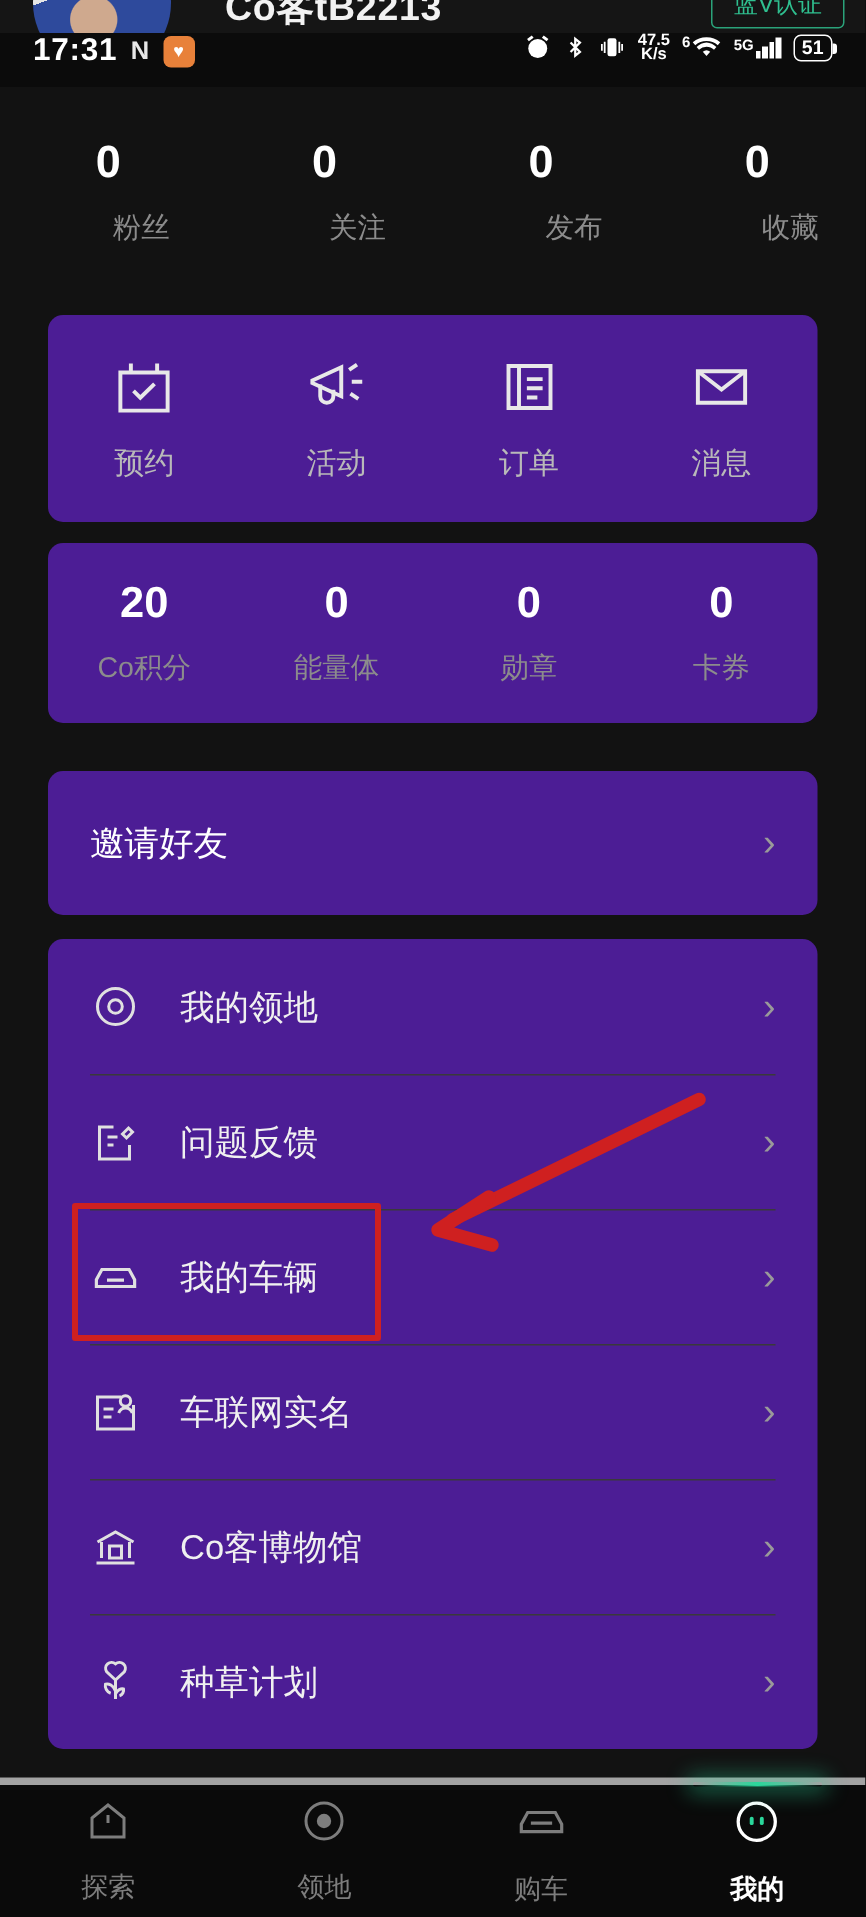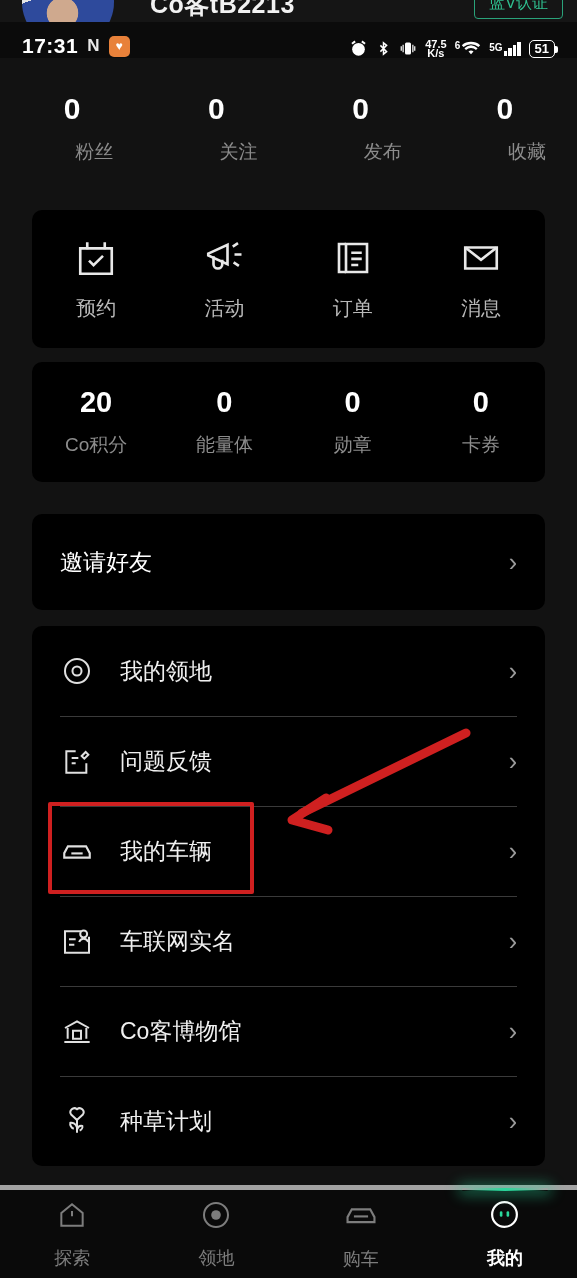--- a/index.html
+++ b/index.html
@@ -31,21 +31,21 @@
   }
   .verify-badge{
     position:absolute; right:14px; top:-12px;
     border:1.5px solid #2aa37a; border-radius:4px;
     padding:4px 14px; color:#2fbf8f; font-size:16px; white-space:nowrap;
   }
 
   
   .statusbar{
     position:absolute; left:0; top:22px; width:577px; height:36px;
-    display:flex; align-items:flex-end; justify-content:space-between;
+    display:flex; align-items:flex-start; justify-content:space-between;
     padding:0 22px; background:#0b0b0b;
   }
   .sb-left{ display:flex; align-items:center; gap:9px; }
   .sb-time{ color:#fff; font-size:21px; font-weight:700; letter-spacing:.5px; }
   .sb-nfc{ color:#e8e8e8; font-size:17px; font-weight:700; }
   .sb-app{
     width:21px; height:21px; border-radius:5px; background:#e8813a;
     display:flex; align-items:center; justify-content:center;
     color:#fff; font-size:12px;
   }
@@ -65,21 +65,21 @@
     display:flex; align-items:center; position:relative;
   }
   .sb-batt::after{
     content:""; position:absolute; right:-4px; top:5px;
     width:3px; height:7px; background:#fff; border-radius:0 2px 2px 0;
   }
 
   
   .card{
     position:absolute; left:32px; width:513px;
-    background:#000000; border-radius:10px;
+    background:#4c1d95; border-radius:10px;
   }
 
   
   .stats{
     position:absolute; left:0; top:58px; width:577px; height:140px;
     display:flex; align-items:center;
   }
   .stat{ flex:1; text-align:center; }
   .stat .num{ color:#fff; font-size:30px; font-weight:700; line-height:1.1; }
   .stat .lbl{ color:#8c8c8c; font-size:19px; margin-top:14px;padding-left:44px; }

